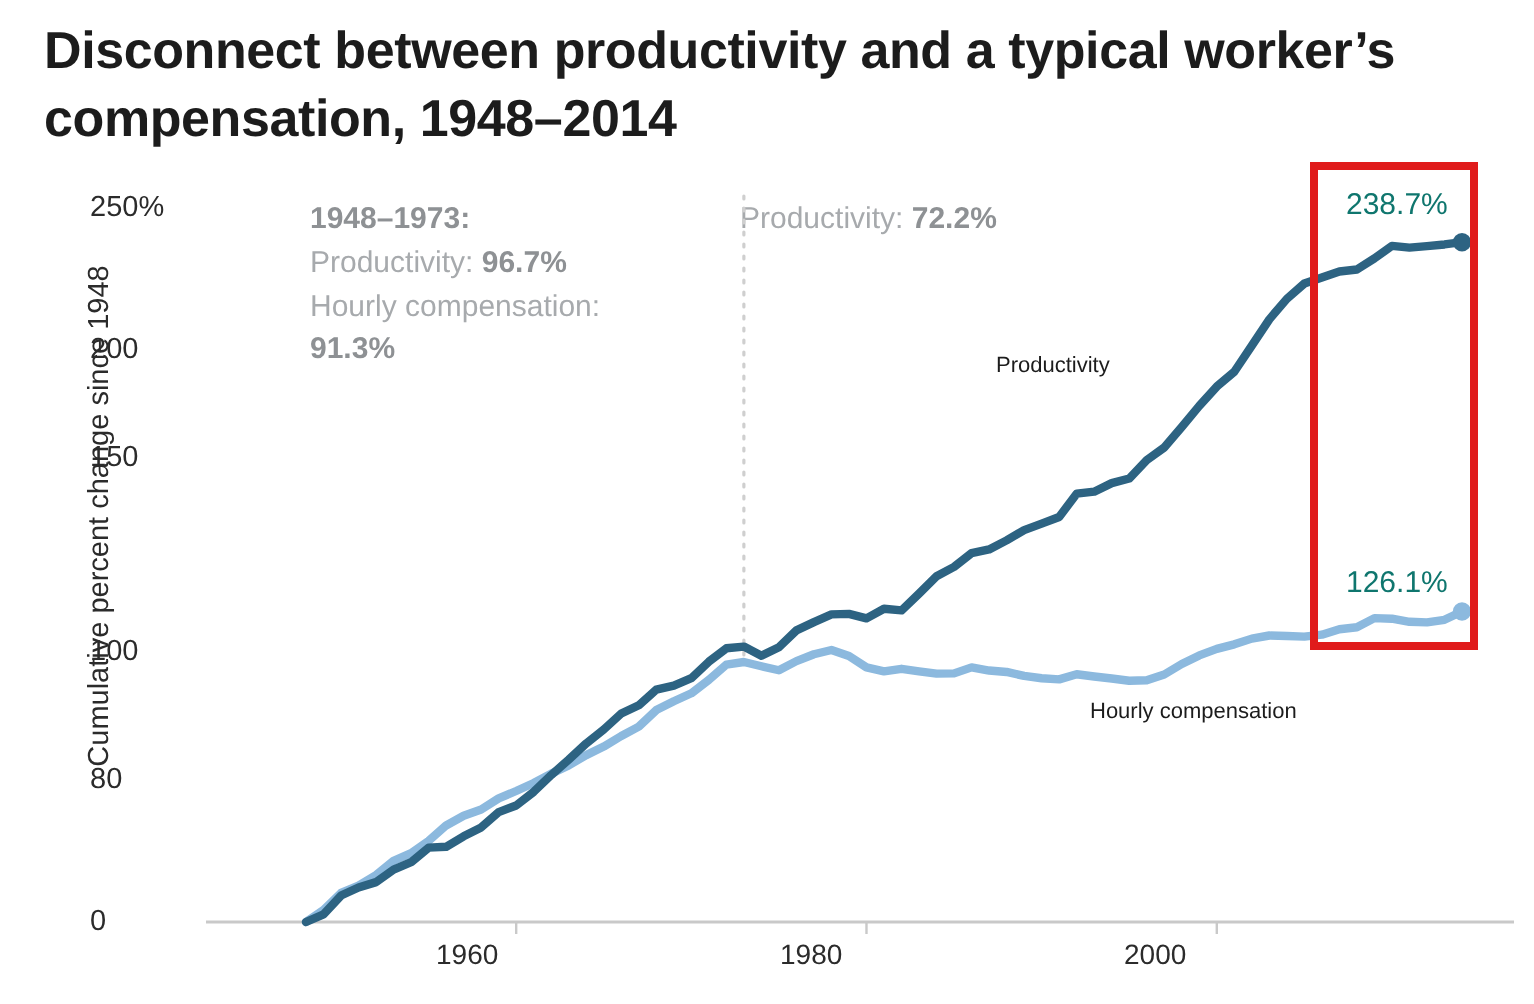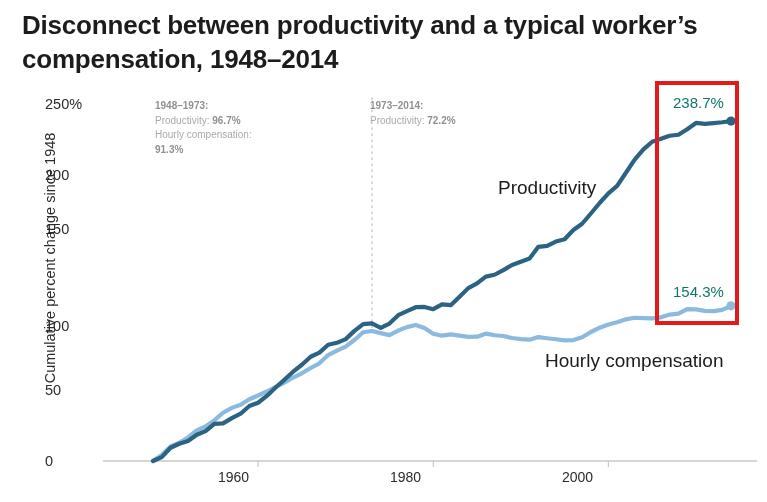--- a/index.html
+++ b/index.html
@@ -58,35 +58,35 @@
   }
   .tick-x {
     position: absolute;
     text-align: left;
     width: 70px;
     font-size: 14px;
     color: #2b2b2b;
   }
   .note-block {
     position: absolute;
-    font-size: 10px;
+    font-size: 15px;
     line-height: 1.45;
     color: #a7aaad;
   }
   .note-block .note-strong {
     font-weight: bold;
     color: #8e9194;
   }
   .note-block .note-head {
     font-weight: bold;
     color: #8e9194;
   }
   .series-label {
     position: absolute;
-    font-size: 19px;
+    font-size: 11px;
     color: #1c1c1c;
   }
   .value-label {
     position: absolute;
     font-size: 15px;
     color: #0f766e;
     white-space: nowrap;
   }
   .highlight-box {
     position: absolute;
@@ -101,52 +101,51 @@
 <div id="chart-title">Disconnect between productivity and a typical worker’s compensation, 1948–2014</div>
 
 <div id="plot-area">
 
   <div class="axis-label-y">Cumulative percent change since 1948</div>
 
   <div class="tick-y" style="left:45px; top:96px;">250%</div>
   <div class="tick-y" style="left:45px; top:167px;">200</div>
   <div class="tick-y" style="left:45px; top:221px;">150</div>
   <div class="tick-y" style="left:45px; top:310px;margin-top:8px;">100</div>
-  <div class="tick-y" style="left:45px; top:382px;">50</div>
+  <div class="tick-y" style="left:45px; top:382px;">80</div>
   <div class="tick-y" style="left:45px; top:453px;">0</div>
 
   <div class="tick-x" style="left:218px; top:469px;">1960</div>
   <div class="tick-x" style="left:390px; top:469px;">1980</div>
   <div class="tick-x" style="left:562px; top:469px;">2000</div>
 
   <div class="note-block" style="left:155px; top:99px; width:200px;">
     <div class="note-head">1948–1973:</div>
     <div><span>Productivity: </span><span class="note-strong">96.7%</span></div>
     <div><span>Hourly compensation:</span></div>
     <div class="note-strong">91.3%</div>
   </div>
 
   <div class="note-block" style="left:370px; top:99px; width:240px;">
-    <div class="note-head">1973–2014:</div>
     <div><span>Productivity: </span><span class="note-strong">72.2%</span></div>
   </div>
 
   <svg class="chart-svg" id="chart-svg" width="767" height="502">
       <line x1="103" y1="461" x2="757" y2="461" stroke="#c9c9c9" stroke-width="1.4"></line>
       <line x1="258.0909090909091" y1="461" x2="258.0909090909091" y2="467" stroke="#c9c9c9" stroke-width="1.2"></line>
       <line x1="433.24242424242425" y1="461" x2="433.24242424242425" y2="467" stroke="#c9c9c9" stroke-width="1.2"></line>
       <line x1="608.3939393939394" y1="461" x2="608.3939393939394" y2="467" stroke="#c9c9c9" stroke-width="1.2"></line>
       <line x1="371.93939393939394" y1="98" x2="371.93939393939394" y2="332" stroke="#cfcfcf" stroke-width="1.6" stroke-dasharray="1.5 4.5" stroke-linecap="round"></line>
       <polyline points="153.00,461.00 161.76,455.02 170.52,446.48 179.27,442.77 188.03,437.50 196.79,430.38 205.55,426.54 214.30,420.42 223.06,412.73 231.82,407.88 240.58,404.75 249.33,399.20 258.09,395.50 266.85,391.51 275.61,386.81 284.36,382.68 293.12,377.55 301.88,373.28 310.64,368.01 319.39,363.31 328.15,355.05 336.91,350.64 345.67,346.65 354.42,339.96 363.18,332.27 371.94,330.99 380.70,333.12 389.45,335.12 398.21,330.56 406.97,327.14 415.73,325.01 424.48,328.00 433.24,333.69 442.00,335.69 450.76,334.41 459.52,335.69 468.27,336.83 477.03,336.68 485.79,333.69 494.55,335.26 503.30,335.97 512.06,337.97 520.82,339.11 529.58,339.68 538.33,337.11 547.09,338.25 555.85,339.25 564.61,340.39 573.36,340.10 582.12,337.25 590.88,331.99 599.64,327.71 608.39,324.44 617.15,322.16 625.91,319.31 634.67,317.75 643.42,318.03 652.18,318.32 660.94,317.32 669.70,314.61 678.45,313.62 687.21,309.06 695.97,309.34 704.73,310.91 713.48,311.20 722.24,309.91 731.00,305.78" fill="none" stroke="#8cb9de" stroke-width="4.2" stroke-linejoin="round" stroke-linecap="round"></polyline>
       <polyline points="153.00,461.00 161.76,457.16 170.52,447.76 179.27,443.77 188.03,441.06 196.79,434.80 205.55,431.10 214.30,423.83 223.06,423.41 231.82,418.14 240.58,413.72 249.33,406.03 258.09,402.76 266.85,395.92 275.61,387.52 284.36,379.83 293.12,371.72 301.88,364.74 310.64,356.76 319.39,352.63 328.15,344.80 336.91,342.81 345.67,339.11 354.42,330.85 363.18,324.15 371.94,323.30 380.70,327.86 389.45,323.58 398.21,315.18 406.97,311.05 415.73,307.21 424.48,306.92 433.24,309.20 442.00,304.36 450.76,305.21 459.52,296.81 468.27,288.13 477.03,283.43 485.79,276.59 494.55,274.74 503.30,270.18 512.06,265.06 520.82,261.78 529.58,258.51 538.33,246.83 547.09,245.83 555.85,241.56 564.61,239.28 573.36,230.03 582.12,223.76 590.88,213.51 599.64,202.97 608.39,193.29 617.15,185.88 625.91,172.78 634.67,159.68 643.42,149.43 652.18,141.74 660.94,138.75 669.70,135.76 678.45,134.76 687.21,129.21 695.97,122.94 704.73,123.80 713.48,123.08 722.24,122.23 731.00,121.09" fill="none" stroke="#2d6382" stroke-width="4.2" stroke-linejoin="round" stroke-linecap="round"></polyline>
       <circle cx="731" cy="305.784" r="4.6" fill="#8cb9de"></circle>
       <circle cx="731" cy="121.09120000000001" r="4.6" fill="#2d6382"></circle>
     </svg>
 
   <div class="series-label" style="left:498px; top:177px;">Productivity</div>
   <div class="series-label" style="left:545px; top:350px;">Hourly compensation</div>
 
   <div class="value-label" style="left:673px; top:94px;">238.7%</div>
-  <div class="value-label" style="left:673px; top:283px;">154.3%</div>
+  <div class="value-label" style="left:673px; top:283px;">126.1%</div>
 
   <div class="highlight-box" style="left:655px; top:81px; width:84px; height:244px;"></div>
 
 </div>
 
 </body></html>

